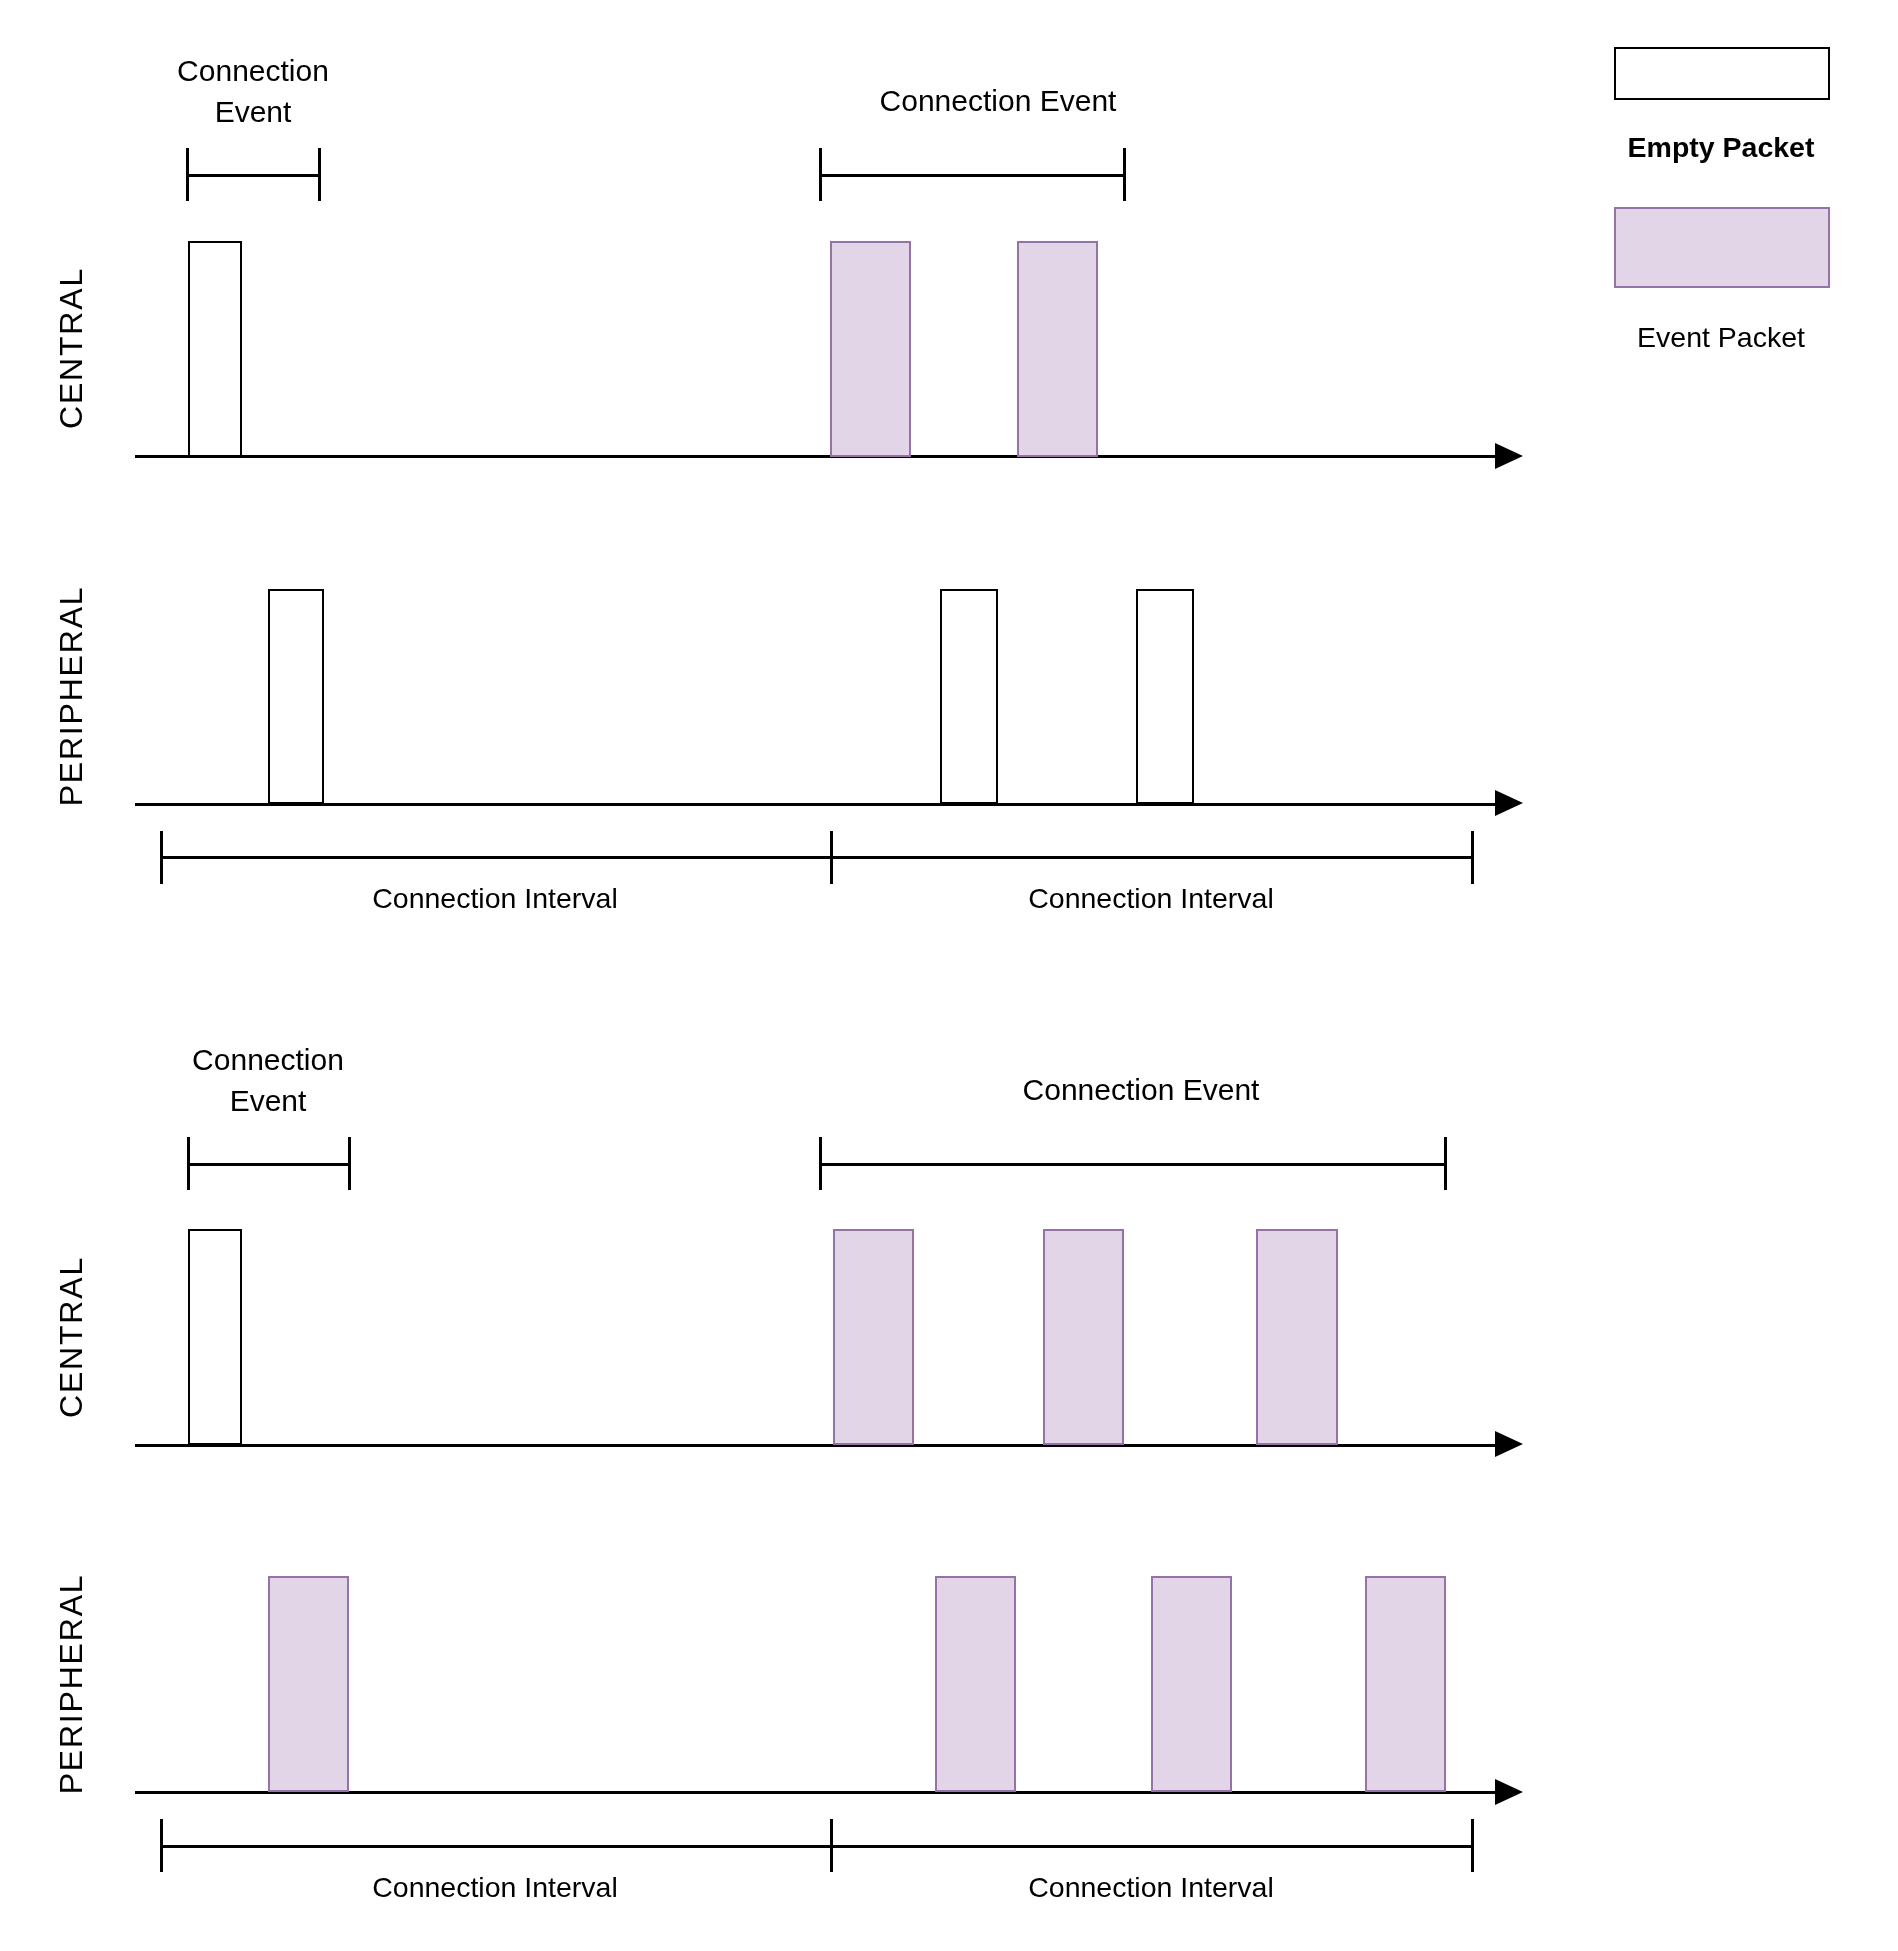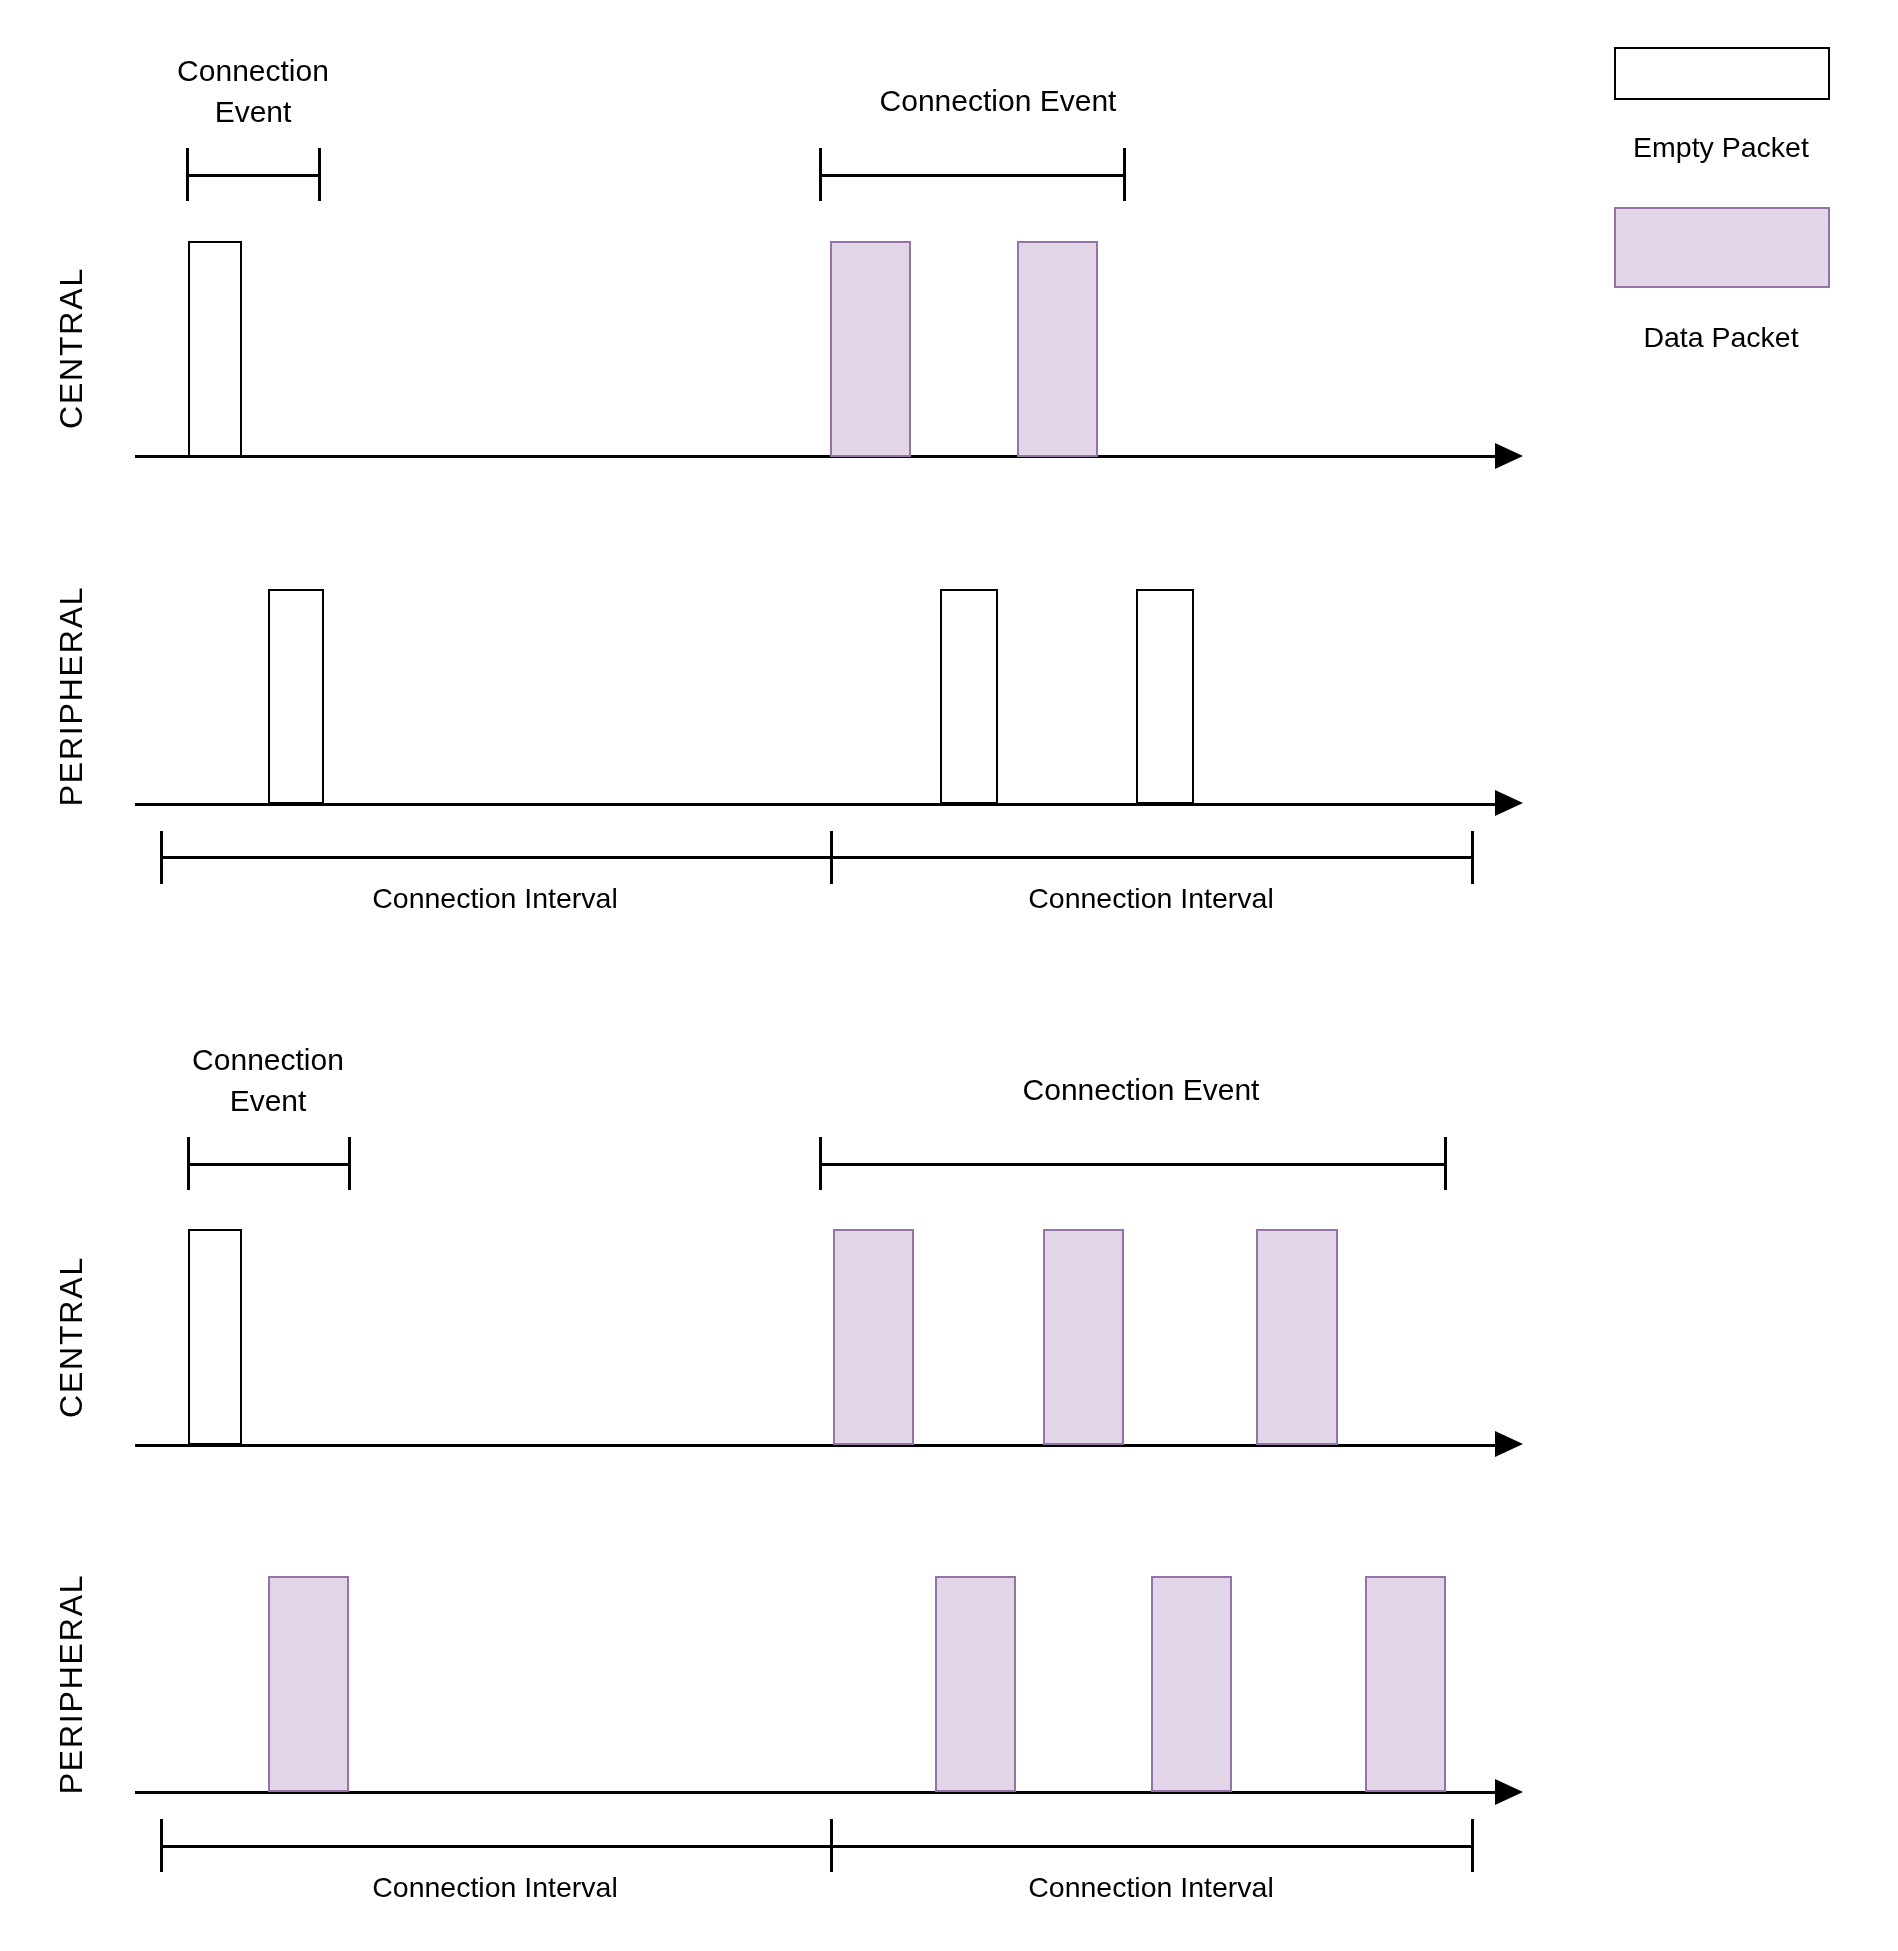--- a/index.html
+++ b/index.html
@@ -11,32 +11,32 @@
   .packet{position:absolute;box-sizing:border-box;border:2.7px solid #000;background:#fff;}
   .packet.data{border-color:var(--data-border,#9673a6);background:var(--data-fill,#e1d5e7);}
   .row-label{position:absolute;font-size:32px;letter-spacing:1.8px;white-space:nowrap;transform:translate(-50%,-50%) rotate(-90deg);}
   .event-label{position:absolute;width:374px;margin-left:-187px;text-align:center;font-size:30px;line-height:41px;white-space:nowrap;}
   .interval-label{position:absolute;width:410px;margin-left:-205px;text-align:center;font-size:28.5px;line-height:36px;white-space:nowrap;}
   
   .legend-swatch{position:absolute;box-sizing:border-box;}
   .legend-swatch.empty{left:1614px;top:47px;width:216px;height:53px;border:2.7px solid #000;background:#fff;}
   .legend-swatch.data{left:1614px;top:207px;width:216px;height:81px;border:2.7px solid var(--data-border,#9673a6);background:var(--data-fill,#e1d5e7);}
   .legend-label{position:absolute;left:1543px;width:356px;text-align:center;font-size:28.5px;}
-  .legend-label.empty{top:131px;}
+  .legend-label.empty{top:131px;font-weight:bold;}
   .legend-label.data{top:321px;}
 </style>
 </head>
 <body>
 
 <div id="stage">
 
   <div class="legend-swatch empty"></div>
   <div class="legend-label empty">Empty Packet</div>
   <div class="legend-swatch data"></div>
-  <div class="legend-label data">Data Packet</div>
+  <div class="legend-label data">Event Packet</div>
 
 <div class="hline" style="left: 135px; top: 455px; width: 1365px;"></div>
     <div class="arrowhead" style="left: 1495px; top: 443px;"></div>
     <div class="row-label" style="left: 71px; top: 348px;">CENTRAL</div>
     <div class="packet empty" style="left: 188px; top: 241px; width: 54px; height: 216px;"></div>
     <div class="packet data" style="left: 830px; top: 241px; width: 81px; height: 216px;"></div>
     <div class="packet data" style="left: 1017px; top: 241px; width: 81px; height: 216px;"></div>
     <div class="hline" style="left: 135px; top: 803px; width: 1365px;"></div>
     <div class="arrowhead" style="left: 1495px; top: 790px;"></div>
     <div class="row-label" style="left: 71px; top: 696px;">PERIPHERAL</div>

